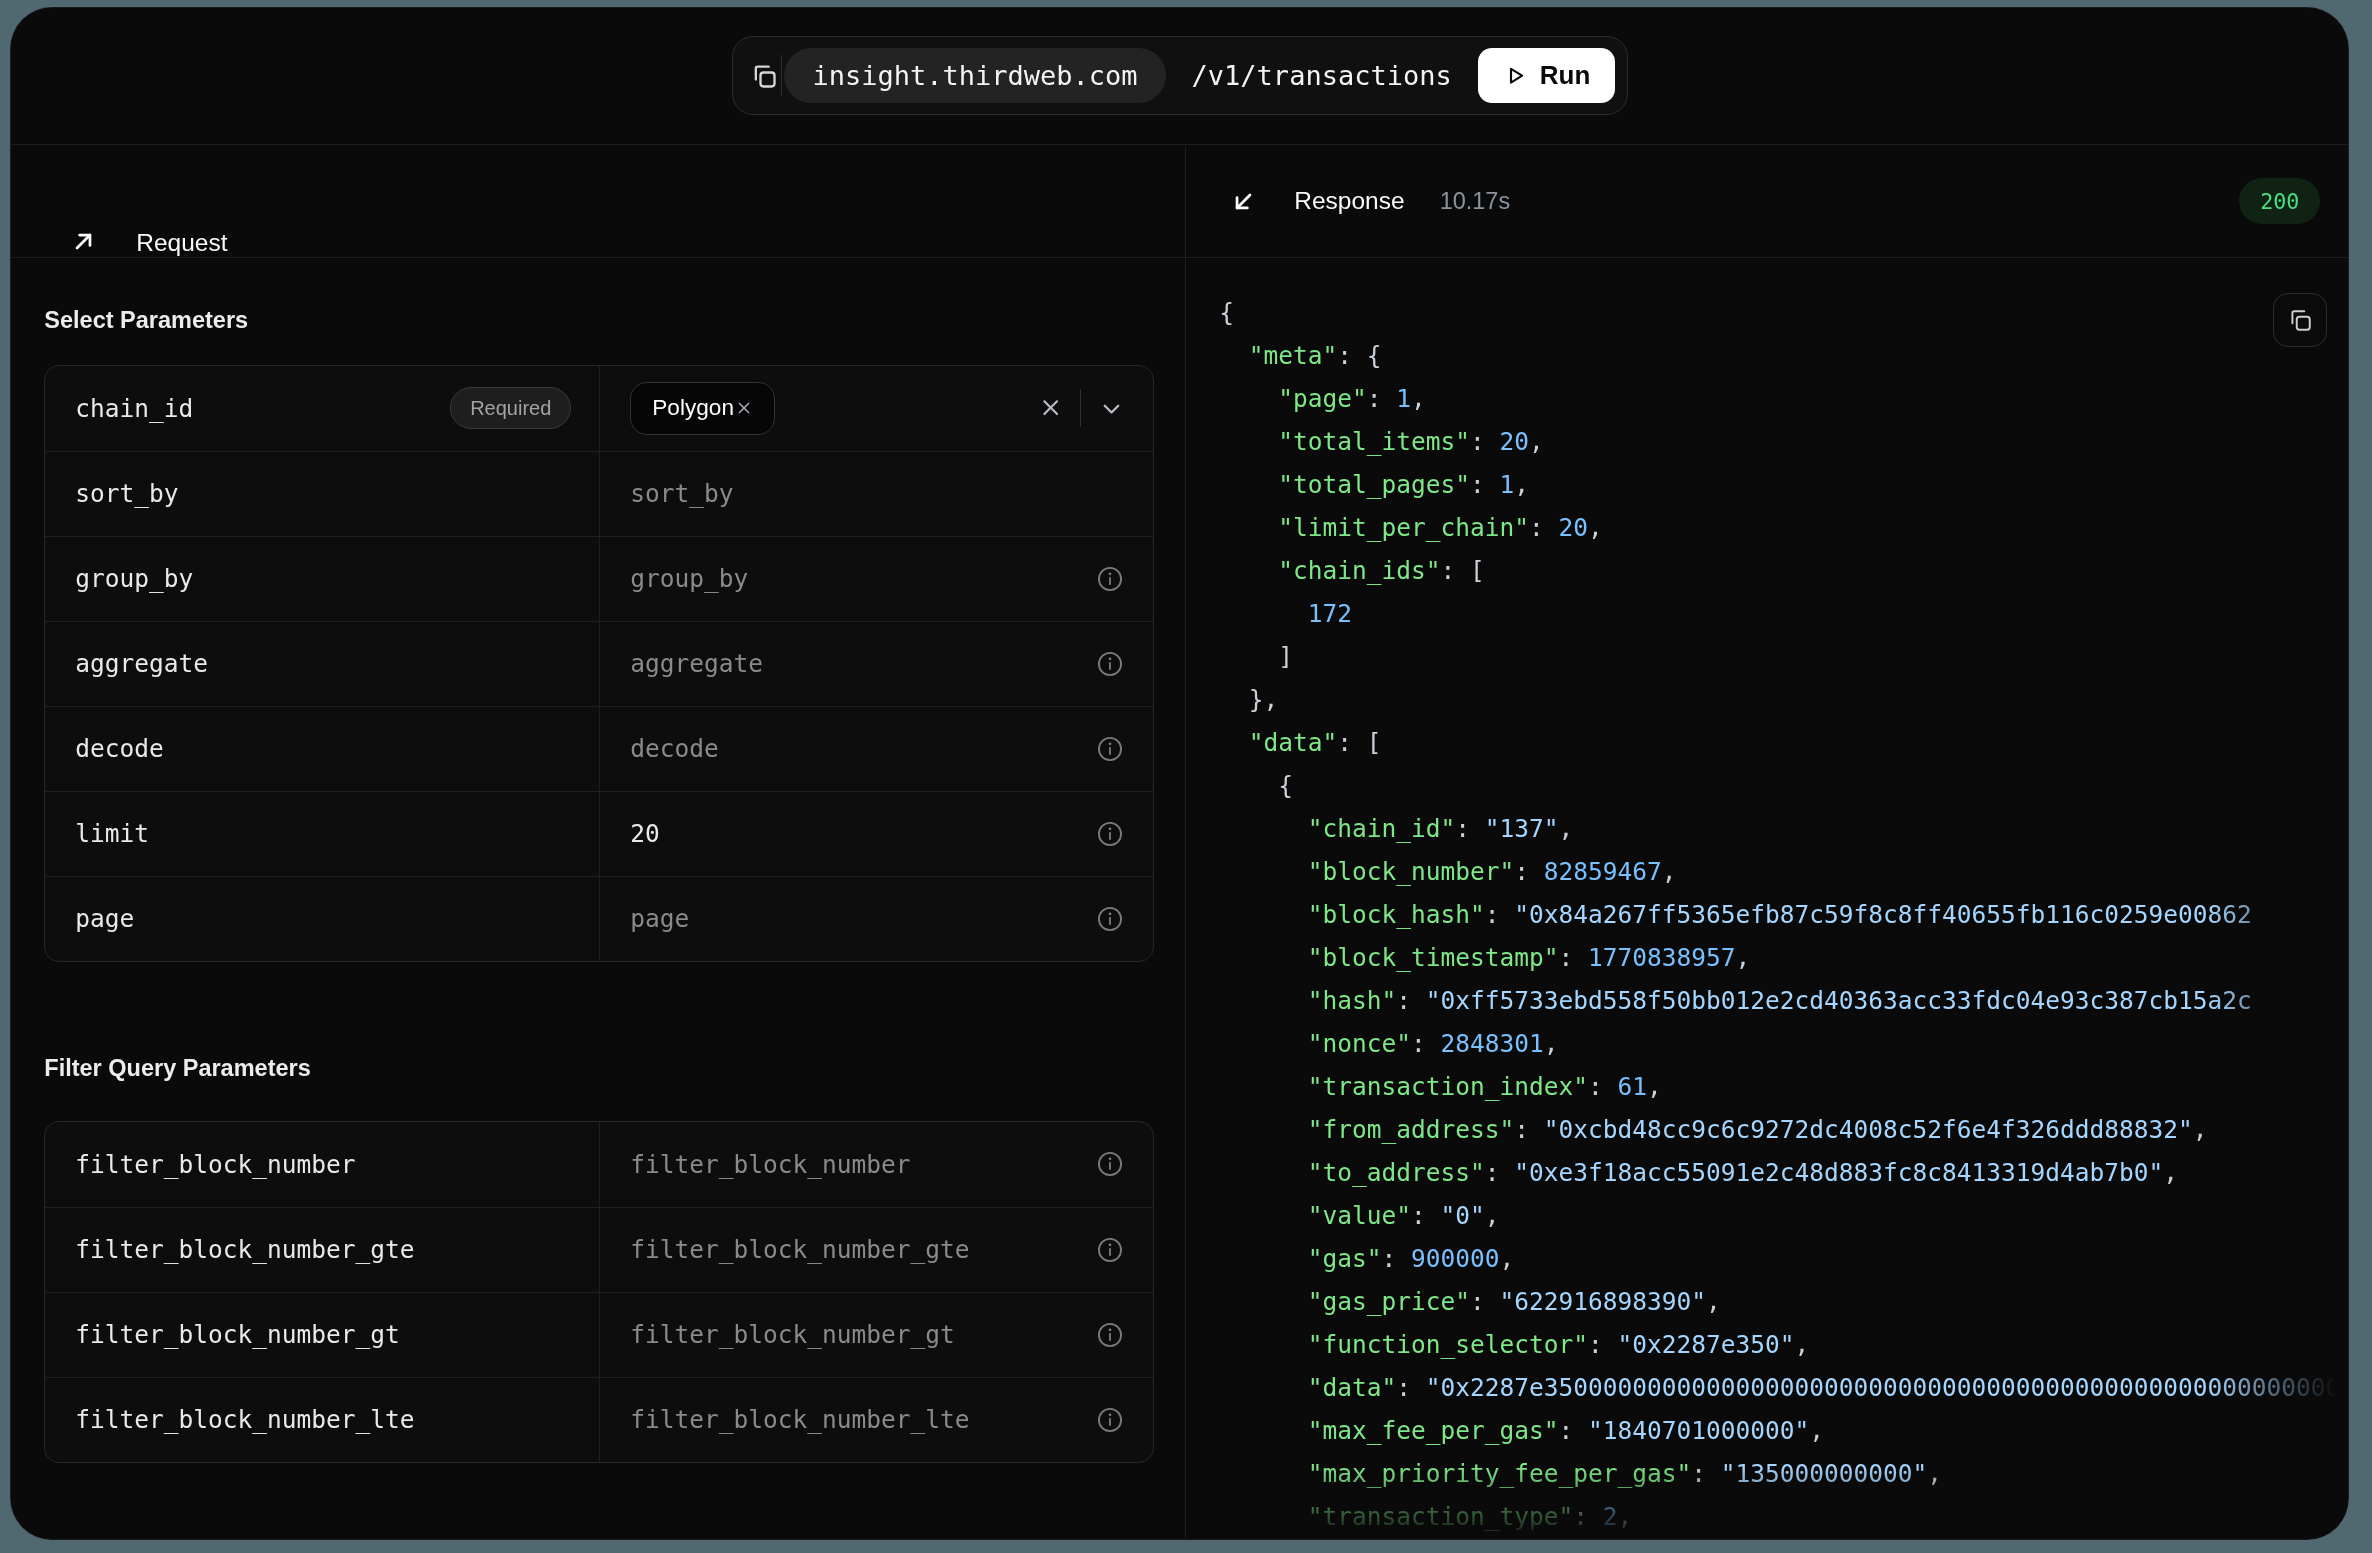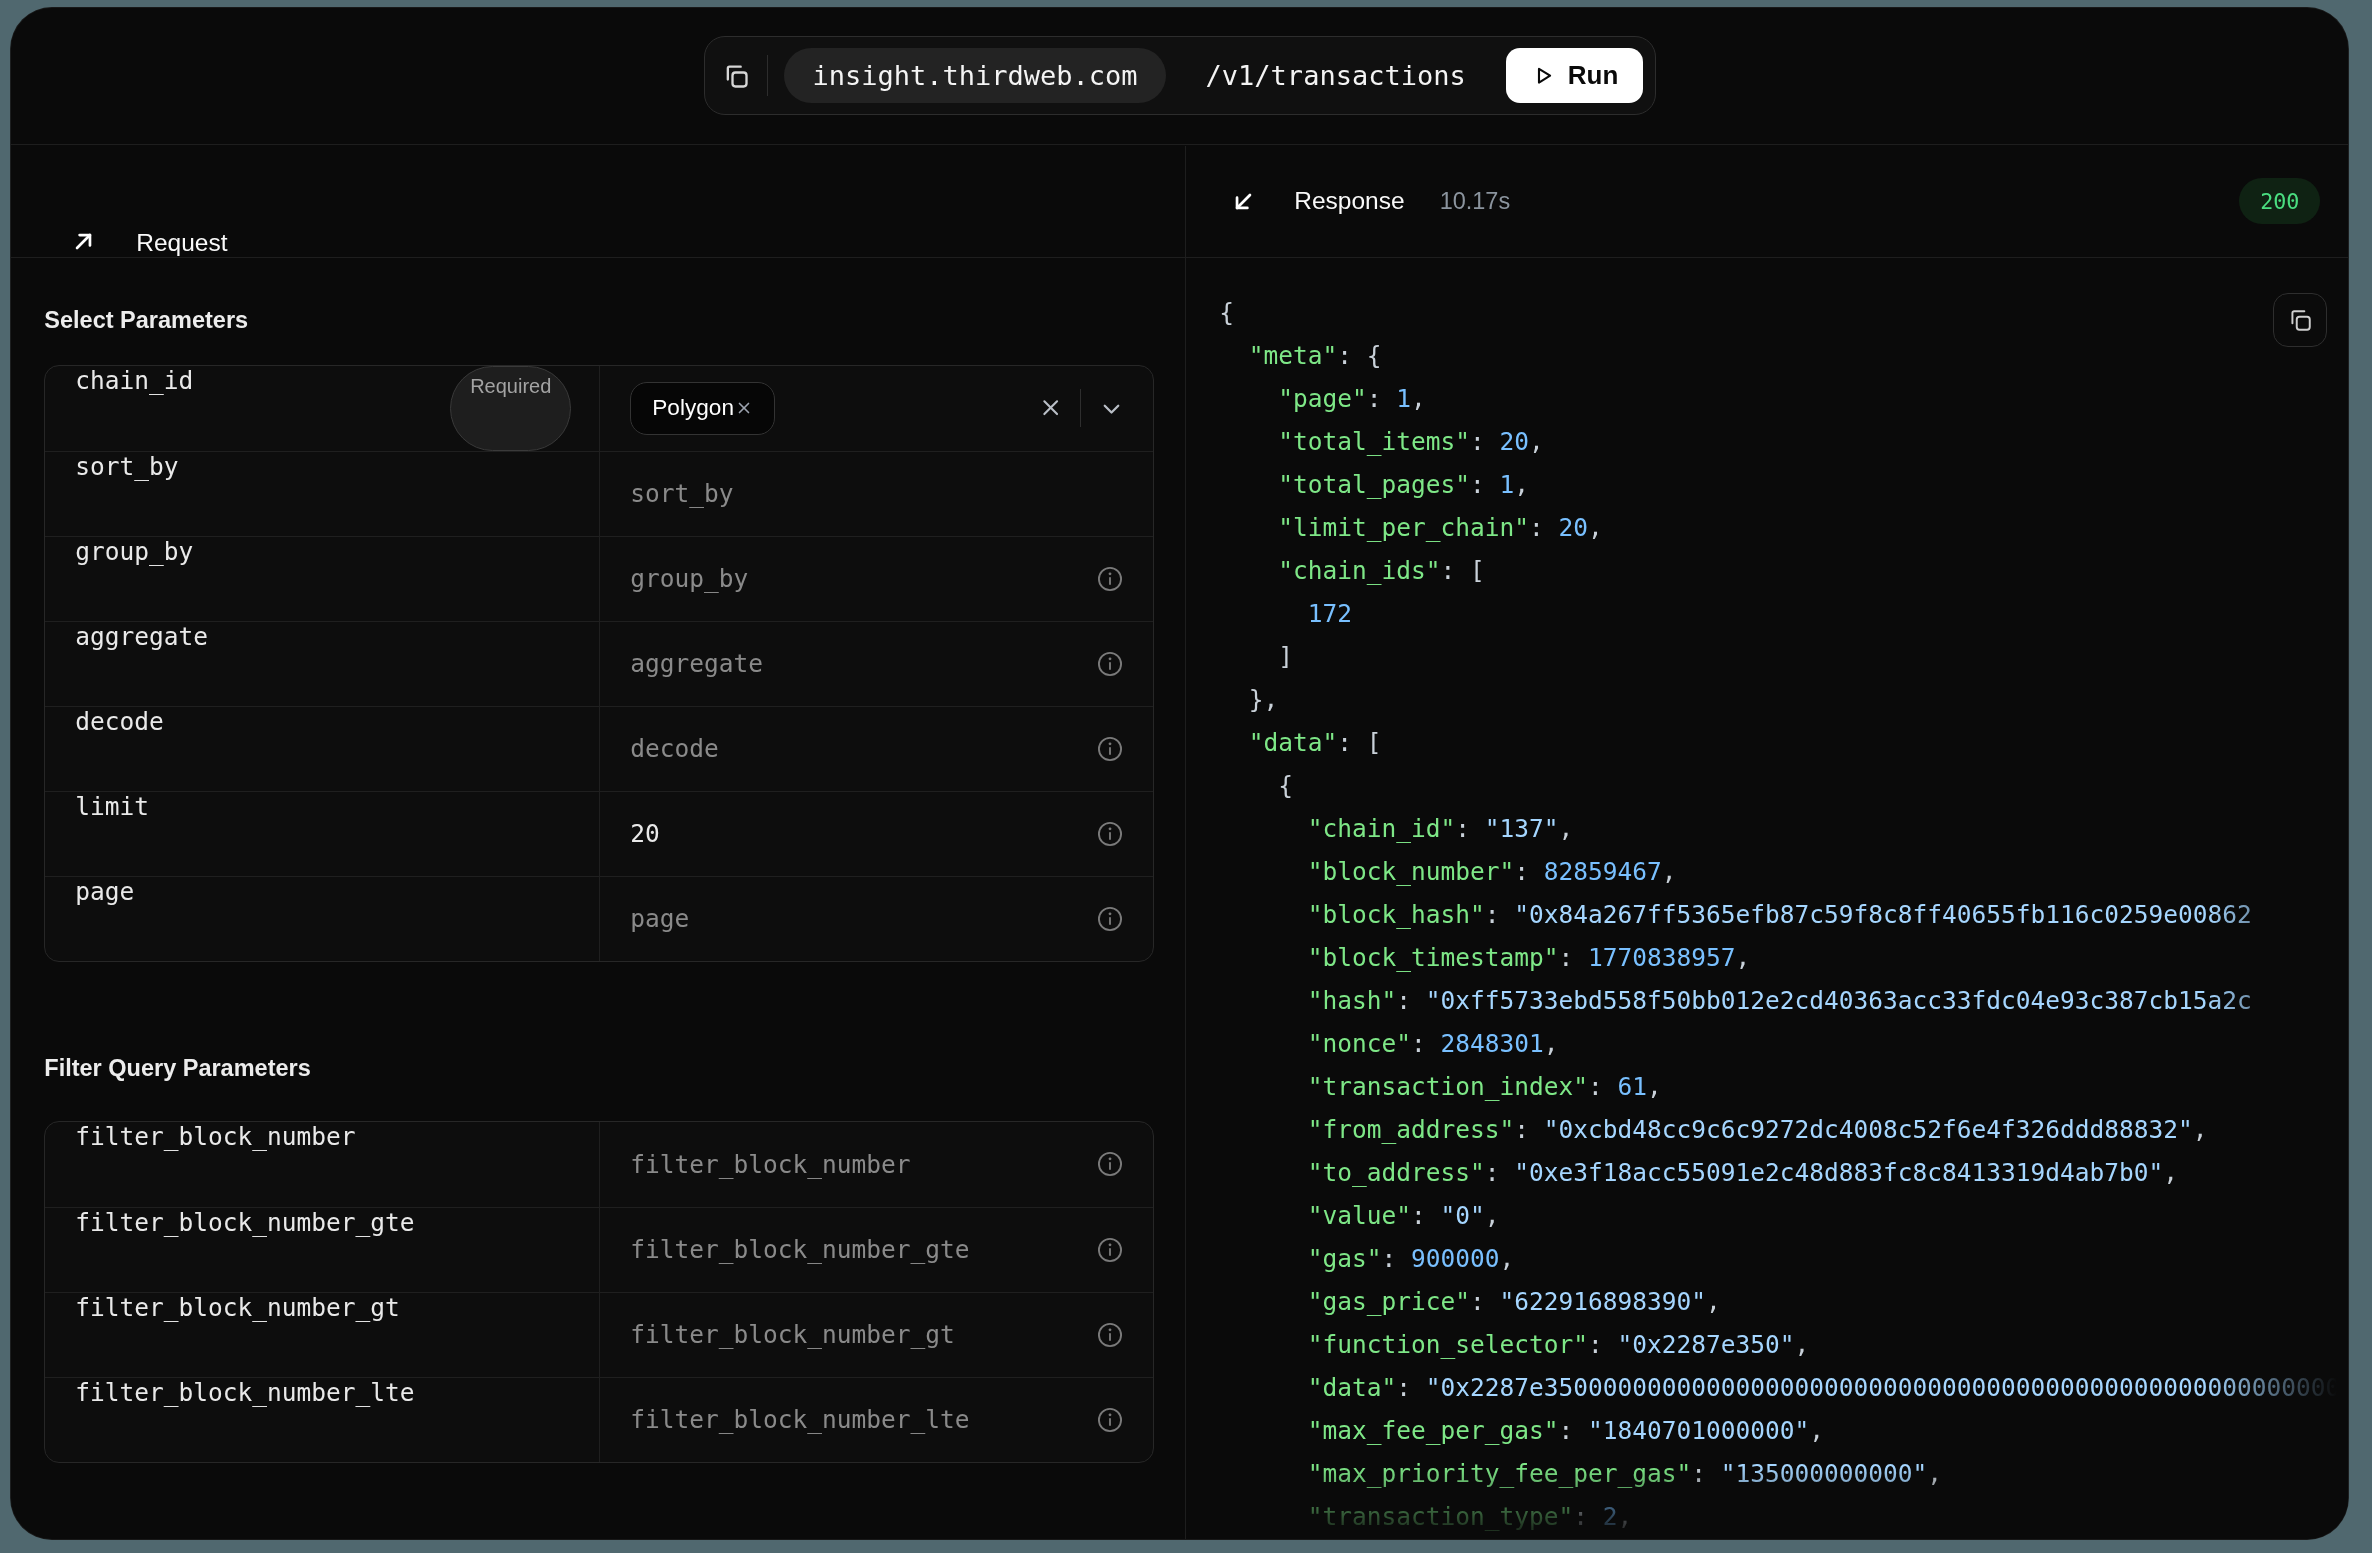--- a/index.html
+++ b/index.html
@@ -9,21 +9,21 @@
   *{box-sizing:border-box;margin:0;padding:0}
   html,body{width:2373px;height:1554px;overflow:hidden}
   body{background:#50686f;font-family:var(--sans)}
   .window{position:absolute;left:11.3px;top:7.5px;width:2337px;height:1531px;background:#0a0a0a;
     border-radius:41px;overflow:hidden;box-shadow:0 0 0 0.9px #181818}
 
   
   .topbar{position:absolute;left:0;top:0;width:100%;height:137px;border-bottom:0.9px solid #1e1e1e;
     display:flex;align-items:center;justify-content:center}
   .urlbar{display:flex;align-items:center;height:79px;border:0.9px solid #2d2d2d;border-radius:21px;
-    background:#101010;padding:0 12.2px 0 17px;gap:17px}
+    background:#101010;padding:0 12.2px 0 17px;gap:3px}
   .icon-btn{background:none;border:none;color:#d6d6d6;display:flex;align-items:center;justify-content:center;cursor:pointer}
   .vdiv{width:0.9px;height:41px;background:#2d2d2d}
   .domain-pill{background:#232323;border-radius:941px;height:55px;display:flex;align-items:center;padding:0 28px}
   .domain{font:400 27px var(--mono);color:#f4f4f4}
   .path{font:400 27px var(--mono);color:#f4f4f4;margin:0 23px}
   .run-btn{background:#ffffff;color:#0a0a0a;height:55px;border:none;border-radius:14px;display:flex;
     align-items:center;gap:12.2px;padding:0 24.5px;font:600 26px var(--sans);cursor:pointer}
 
   
   .band{position:absolute;top:138px;left:0;right:0;height:112px;border-bottom:0.9px solid #1e1e1e;display:flex}
@@ -37,21 +37,21 @@
 
   
   .content{position:absolute;top:251px;left:0;right:0;bottom:0}
   .left-panel{position:absolute;left:0;top:0;width:1174px;height:100%;overflow:hidden;padding:44px 0 0 33px}
   .sec-title{font:600 23.5px var(--sans);color:#ededed;height:34px;line-height:34px}
   .sec-title.t2{margin-top:89px}
   .ptable{width:1110px;margin-top:28px;border:0.9px solid #272727;border-radius:15px;background:#0d0d0d;overflow:hidden}
   .ptable.second{margin-top:36px}
   .prow{display:flex;height:85px;border-top:0.9px solid #1f1f1f}
   .prow:first-child{border-top:none}
-  .pcell-name{flex:0 0 554px;display:flex;padding:0 28px 0 30px}
+  .pcell-name{flex:0 0 554px;display:flex;align-items:center;padding:0 28px 0 30px}
   .pcell-val{flex:1;border-left:0.9px solid #1f1f1f;display:flex;align-items:center;padding:0 28px 0 30px}
   .pname{font:400 24.5px var(--mono);color:#e9e9e9}
   .req{margin-left:auto;font:400 20px var(--sans);color:#a3a3a3;border:0.9px solid #3a3a3a;background:#1e1e1e;
     border-radius:941px;padding:8.5px 19px}
   .pval{font:400 24.5px var(--mono);color:#e9e9e9}
   .pval.ph{color:#8a8a8a}
   .info{margin-left:auto;width:30px;height:30px;color:#7a7a7a;display:flex;align-items:center;justify-content:center;cursor:pointer}
   .chip{display:flex;align-items:center;gap:1px;background:#060606;border:0.9px solid #333333;border-radius:17px;
     height:53px;padding:0 21px;font:400 22.6px var(--sans);color:#ffffff;cursor:pointer}
   .chip .x{color:#9ca3af;display:flex}

